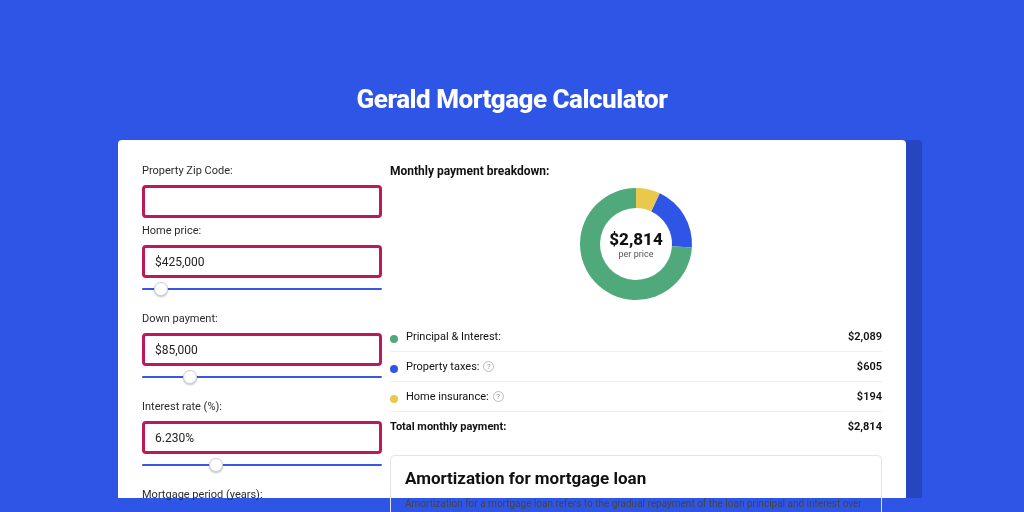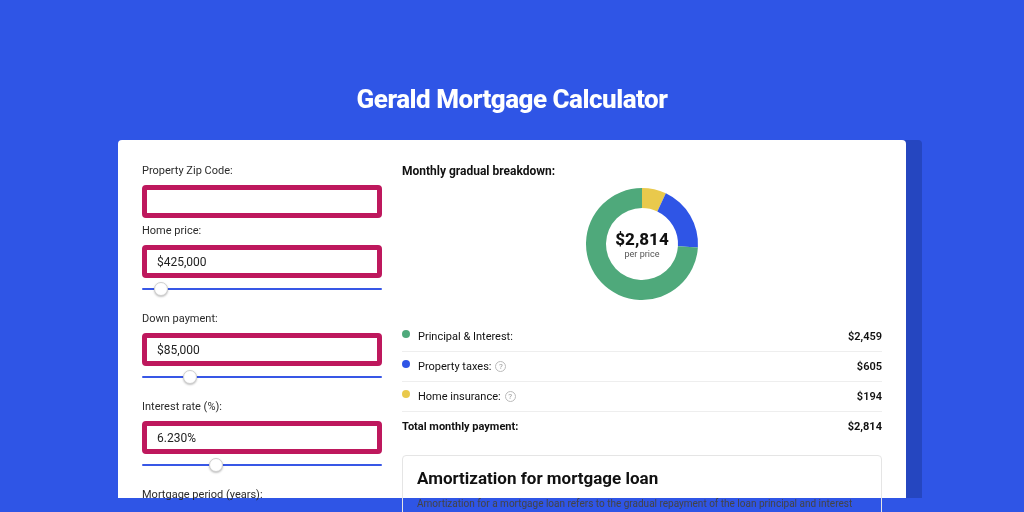--- a/index.html
+++ b/index.html
@@ -1,35 +1,35 @@
 <!DOCTYPE html>
 <html><head>
 <meta charset="utf-8">
 <style>
   * { box-sizing: border-box; margin: 0; padding: 0; font-family: -apple-system, BlinkMacSystemFont, "Segoe UI", Roboto, Helvetica, Arial, sans-serif; }
   body { width: 1024px; height: 512px; overflow: hidden; background: #2f55e6; }
   .page-title { color: #fff; font-size: 26px; font-weight: 800; text-align: center; padding-top: 84px; padding-bottom: 26px; letter-spacing: -0.5px; }
-  .card { width: 788px; margin: 0 auto; background: #fff; border-radius: 4px 4px 0 0; box-shadow: 16px 0 0 #2546c0; display: flex; padding: 24px 24px 0 24px; gap: 20px; height: 358px; }
+  .card { width: 788px; margin: 0 auto; background: #fff; border-radius: 4px 4px 0 0; box-shadow: 16px 0 0 #2546c0; display: flex; padding: 24px 24px 0 24px; gap: 8px; height: 358px; }
   .left { width: 240px; flex-shrink: 0; }
   .right { flex: 1; }
   .section-label { font-size: 11px; color: #2b2b2b; margin-bottom: 8px; }
-  .input { width: 100%; height: 33px; border: 5px solid #be185d; border-radius: 4px; padding: 0 10px; font-size: 12px; color: #222; margin-bottom: 6px; background:#fff; }
+  .input { width: 100%; height: 33px; border: 3px solid #be185d; border-radius: 4px; padding: 0 10px; font-size: 12px; color: #222; margin-bottom: 6px; background:#fff; }
   .slider-wrap { position: relative; height: 14px; margin-bottom: 14px; }
   .slider-track { position: absolute; top: 4px; left: 0; right: 0; height: 2px; background: #3857e6; border-radius: 2px; }
   .slider-thumb { position: absolute; top: -2px; width: 14px; height: 14px; background: #fff; border: 1px solid #cfcfcf; border-radius: 50%; box-shadow: 0 1px 2px rgba(0,0,0,0.25); }
   .row { display: flex; gap: 6px; }
   .row .input:first-child { flex: 1.9; }
   .row .input:last-child { flex: 1; }
   .section-head { font-size: 12px; font-weight: 700; color: #111; margin-bottom: 6px; }
   .donut-wrap { display: flex; justify-content: center; margin-bottom: 18px; position: relative; }
   .donut { position: relative; width: 120px; height: 120px; }
   .donut-center { position: absolute; top: 50%; left: 50%; transform: translate(-50%, -50%); text-align: center; }
   .donut-value { font-size: 17px; font-weight: 800; color: #111; }
   .donut-sub { font-size: 9px; color: #555; }
-  .bline { display: flex; align-items: flex-start; padding: 8px 0; border-bottom: 1px solid #eee; }
+  .bline { display: flex; align-items: flex-end; padding: 8px 0; border-bottom: 1px solid #eee; }
   .bdot { width: 8px; height: 8px; border-radius: 50%; margin-right: 8px; flex-shrink:0; }
   .bname { font-size: 11px; color: #111; display:flex; align-items:center; gap:4px; }
   .bamt { font-size: 11px; color: #111; margin-left: auto; font-weight: 600; }
   .bline.total .bname, .bline.total .bamt { font-weight: 700; }
   .bline.total { border-bottom: none; }
   .help-icon { width: 11px; height: 11px; border: 1px solid #bbb; border-radius: 50%; display:inline-flex; align-items:center; justify-content:center; font-size:8px; color:#999; line-height:1; }
   .amort-card { border: 1px solid #e5e5e5; border-radius: 4px; padding: 12px 14px 4px 14px; margin-top: 14px; }
   .amort-title { font-size: 17px; font-weight: 700; color: #111; margin-bottom: 8px; }
   .amort-text { font-size: 10px; color: #444; line-height: 1.5; }
 </style>
@@ -67,41 +67,41 @@
       <div class="slider-thumb" style="left:calc(31% - 7px)"></div>
     </div>
 
     <div class="section-label">Mortgage period (years):</div>
     
 
     
   </div>
 
   <div class="right">
-    <div class="section-head">Monthly gradual breakdown:</div>
+    <div class="section-head">Monthly payment breakdown:</div>
 
     <div class="donut-wrap">
       <div class="donut">
         <svg width="120" height="120" viewBox="0 0 120 120" id="donut-svg">
             <path d="M 60 4 A 56 56 0 0 1 83.84364032764408 9.329685061902907 L 75.32805449634262 27.4262261112233 A 36 36 0 0 0 60 24 Z" fill="#e9c94c"></path>
             <path d="M 83.84364032764408 9.329685061902907 A 56 56 0 0 1 115.8894967919832 63.516269093641554 L 95.92896222341778 62.260458703055285 A 36 36 0 0 0 75.32805449634262 27.4262261112233 Z" fill="#2f55e6"></path>
             <path d="M 115.8894967919832 63.516269093641554 A 56 56 0 1 1 59.99999999999999 4 L 59.99999999999999 24 A 36 36 0 1 0 95.92896222341778 62.260458703055285 Z" fill="#4fa97b"></path>
           </svg>
         <div class="donut-center">
           <div class="donut-value">$2,814</div>
           <div class="donut-sub">per price</div>
         </div>
       </div>
     </div>
 
     <div id="breakdown-lines">
         <div class="bline">
           <span class="bdot" style="background: rgb(79, 169, 123);"></span>
           <span class="bname">Principal &amp; Interest:</span>
-          <span class="bamt">$2,459</span>
+          <span class="bamt">$2,089</span>
         </div>
         <div class="bline">
           <span class="bdot" style="background: rgb(47, 85, 230);"></span>
           <span class="bname">Property taxes:<span class="help-icon">?</span></span>
           <span class="bamt">$605</span>
         </div>
         <div class="bline">
           <span class="bdot" style="background: rgb(233, 201, 76);"></span>
           <span class="bname">Home insurance:<span class="help-icon">?</span></span>
           <span class="bamt">$194</span>

